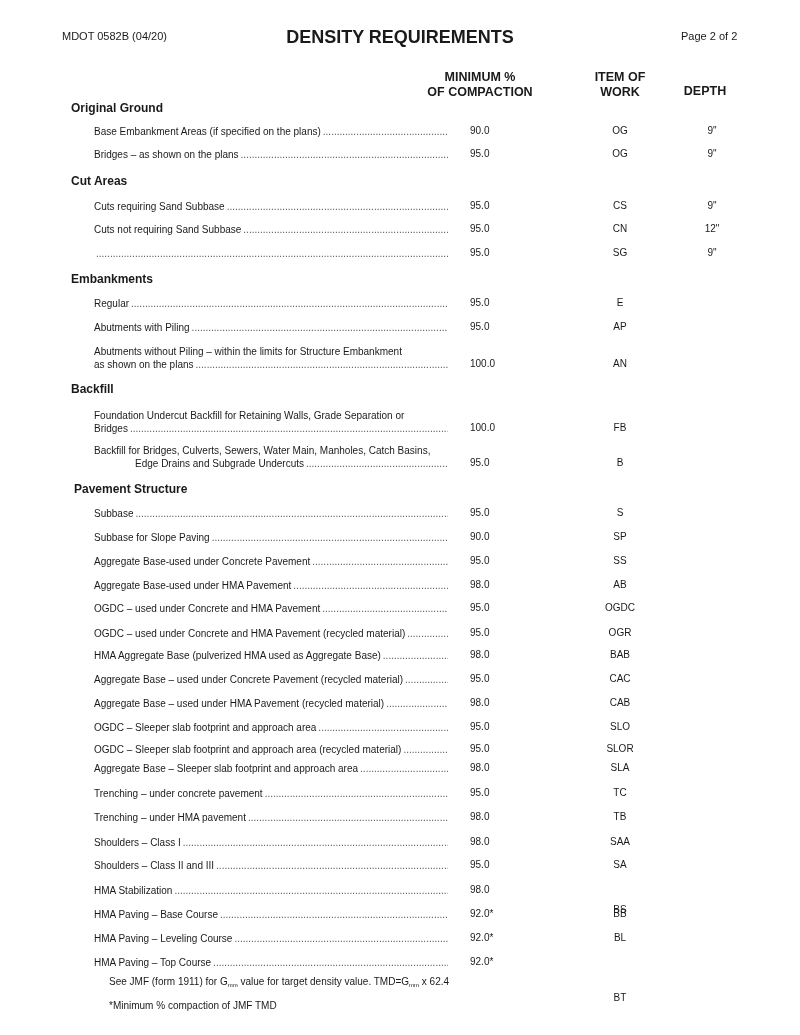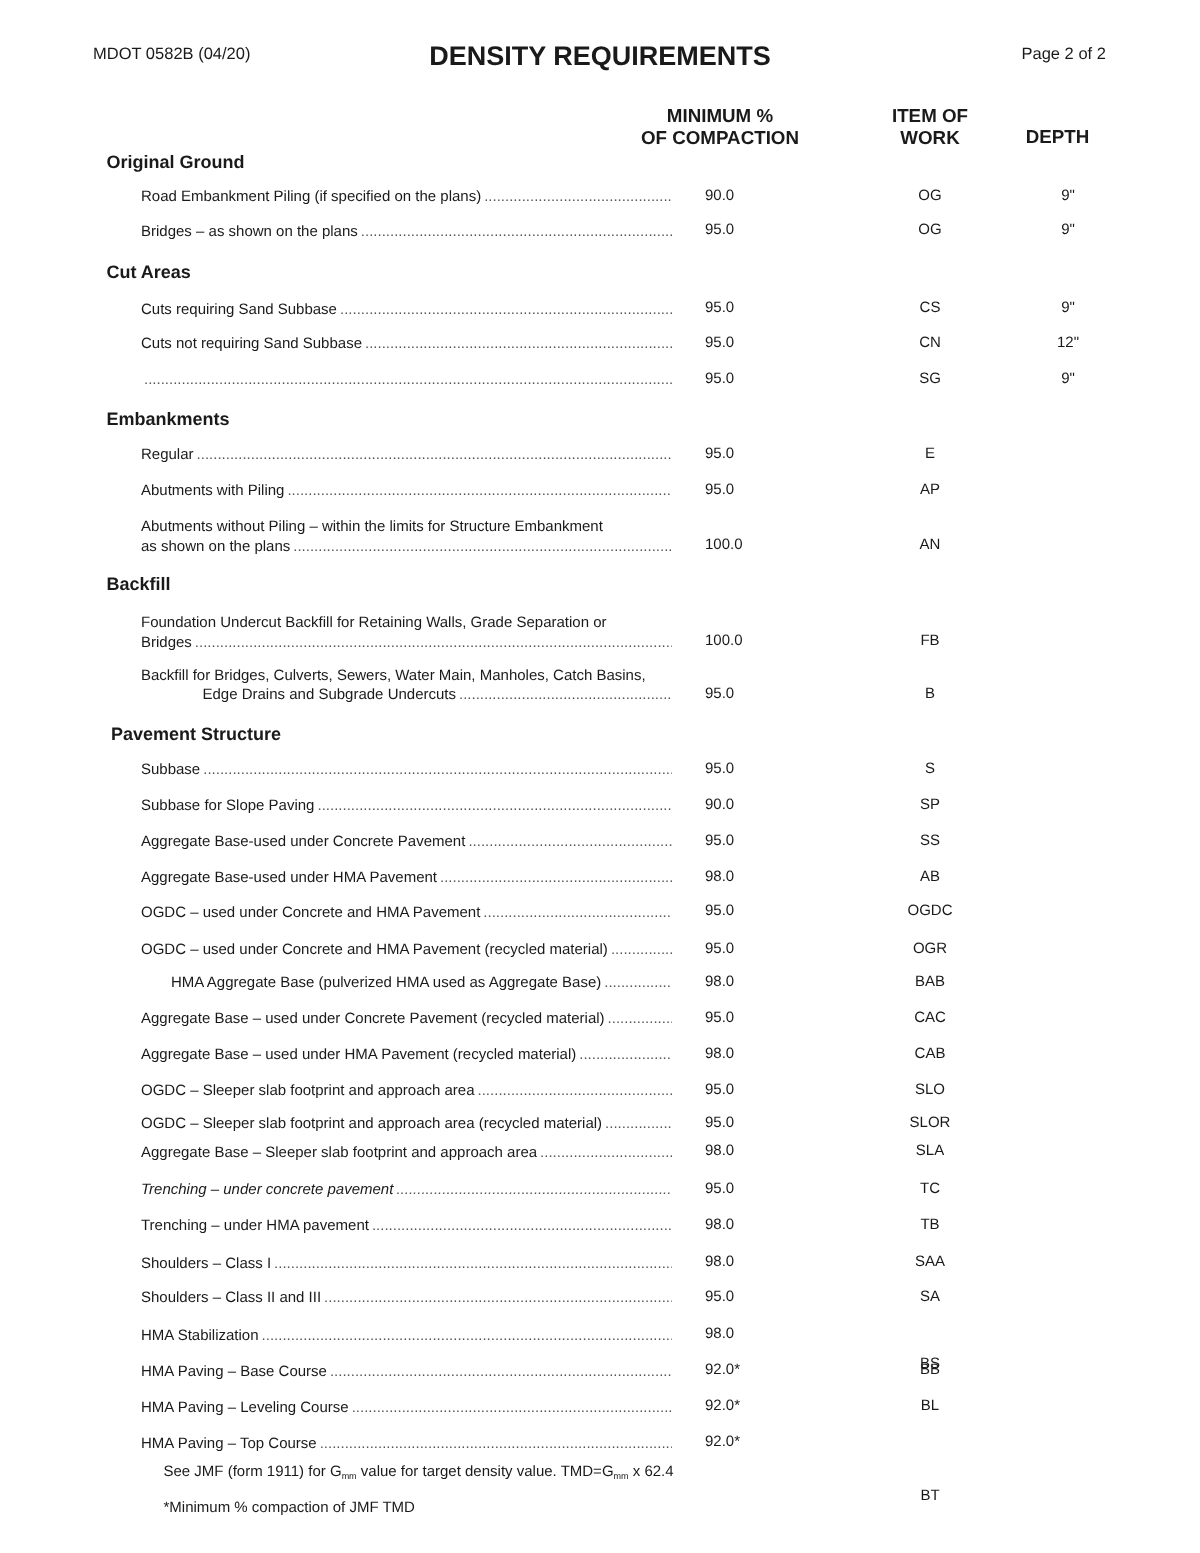--- a/index.html
+++ b/index.html
@@ -38,21 +38,21 @@
     <div class="abs section" style="left: 71px; top: 101px;">Original Ground</div>
     <div class="abs section" style="left: 71px; top: 174px;">Cut Areas</div>
     <div class="abs section" style="left: 71px; top: 272px;">Embankments</div>
     <div class="abs section" style="left: 71px; top: 382px;">Backfill</div>
     <div class="abs section" style="left: 74px; top: 482px;">Pavement Structure</div>
   </div>
 <div id="rows">
     <div>
       <div class="abs desc" style="left: 94px; top: 125px; width: 354px;">
         <div style="display: flex; white-space: nowrap;">
-          <span>Road Embankment Piling (if specified on the plans)</span>
+          <span>Base Embankment Areas (if specified on the plans)</span>
           <span class="leader" style="flex: 1 1 0%; margin-left: 2px;">........................................................................................................................................................................................................</span>
         </div>
       </div>
       <div class="abs val" style="left: 470px; top: 125px;">90.0</div>
       <div class="abs val" style="left: 580px; width: 80px; text-align: center; top: 125px;">OG</div>
       <div class="abs val" style="left: 700px; width: 24px; text-align: center; top: 125px;">9"</div>
     </div>
     <div>
       <div class="abs desc" style="left: 94px; top: 148px; width: 354px;">
         <div style="display: flex; white-space: nowrap;">
@@ -210,21 +210,21 @@
         <div style="display: flex; white-space: nowrap;">
           <span>OGDC – used under Concrete and HMA Pavement (recycled material)</span>
           <span class="leader" style="flex: 1 1 0%; margin-left: 2px;">........................................................................................................................................................................................................</span>
         </div>
       </div>
       <div class="abs val" style="left: 470px; top: 627px;">95.0</div>
       <div class="abs val" style="left: 580px; width: 80px; text-align: center; top: 627px;">OGR</div>
     </div>
     <div>
       <div class="abs desc" style="left: 94px; top: 649px; width: 354px;">
-        <div style="display: flex; white-space: nowrap; margin-left: 20px;">
+        <div style="display: flex; white-space: nowrap;">
           <span>HMA Aggregate Base (pulverized HMA used as Aggregate Base)</span>
           <span class="leader" style="flex: 1 1 0%; margin-left: 2px;">........................................................................................................................................................................................................</span>
         </div>
       </div>
       <div class="abs val" style="left: 470px; top: 649px;">98.0</div>
       <div class="abs val" style="left: 580px; width: 80px; text-align: center; top: 649px;">BAB</div>
     </div>
     <div>
       <div class="abs desc" style="left: 94px; top: 673px; width: 354px;">
         <div style="display: flex; white-space: nowrap;">
@@ -270,21 +270,21 @@
         <div style="display: flex; white-space: nowrap;">
           <span>Aggregate Base – Sleeper slab footprint and approach area</span>
           <span class="leader" style="flex: 1 1 0%; margin-left: 2px;">........................................................................................................................................................................................................</span>
         </div>
       </div>
       <div class="abs val" style="left: 470px; top: 762px;">98.0</div>
       <div class="abs val" style="left: 580px; width: 80px; text-align: center; top: 762px;">SLA</div>
     </div>
     <div>
       <div class="abs desc" style="left: 94px; top: 787px; width: 354px;">
-        <div style="display: flex; white-space: nowrap; font-style: italic;">
+        <div style="display: flex; white-space: nowrap;">
           <span>Trenching – under concrete pavement</span>
           <span class="leader" style="flex: 1 1 0%; margin-left: 2px;">........................................................................................................................................................................................................</span>
         </div>
       </div>
       <div class="abs val" style="left: 470px; top: 787px;">95.0</div>
       <div class="abs val" style="left: 580px; width: 80px; text-align: center; top: 787px;">TC</div>
     </div>
     <div>
       <div class="abs desc" style="left: 94px; top: 811px; width: 354px;">
         <div style="display: flex; white-space: nowrap;">

